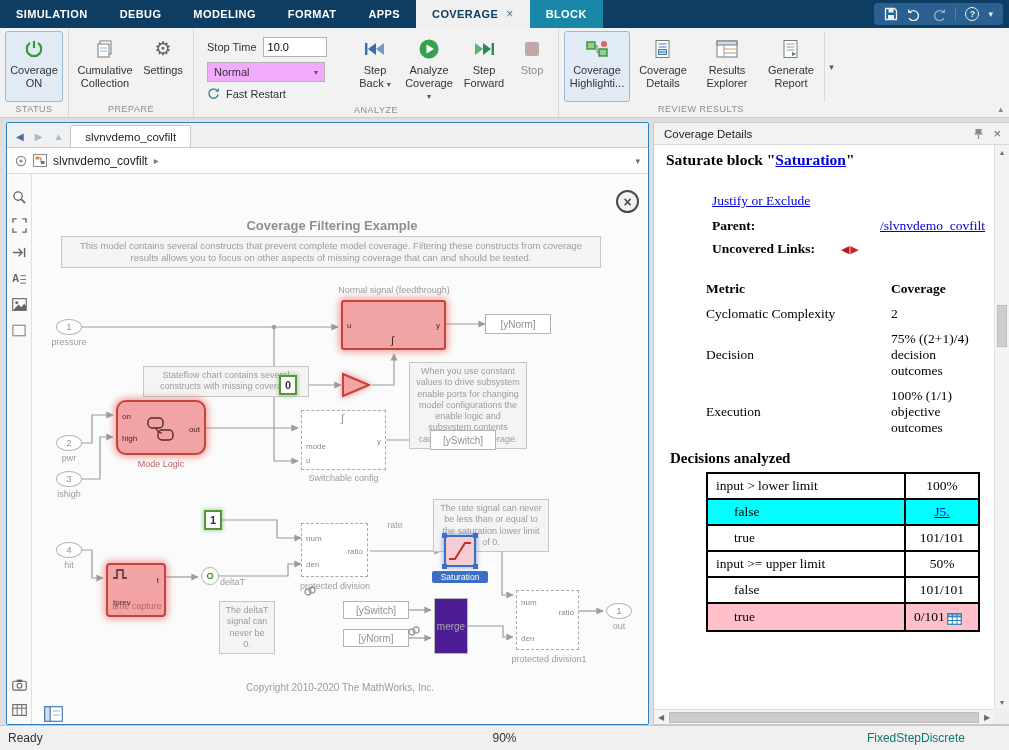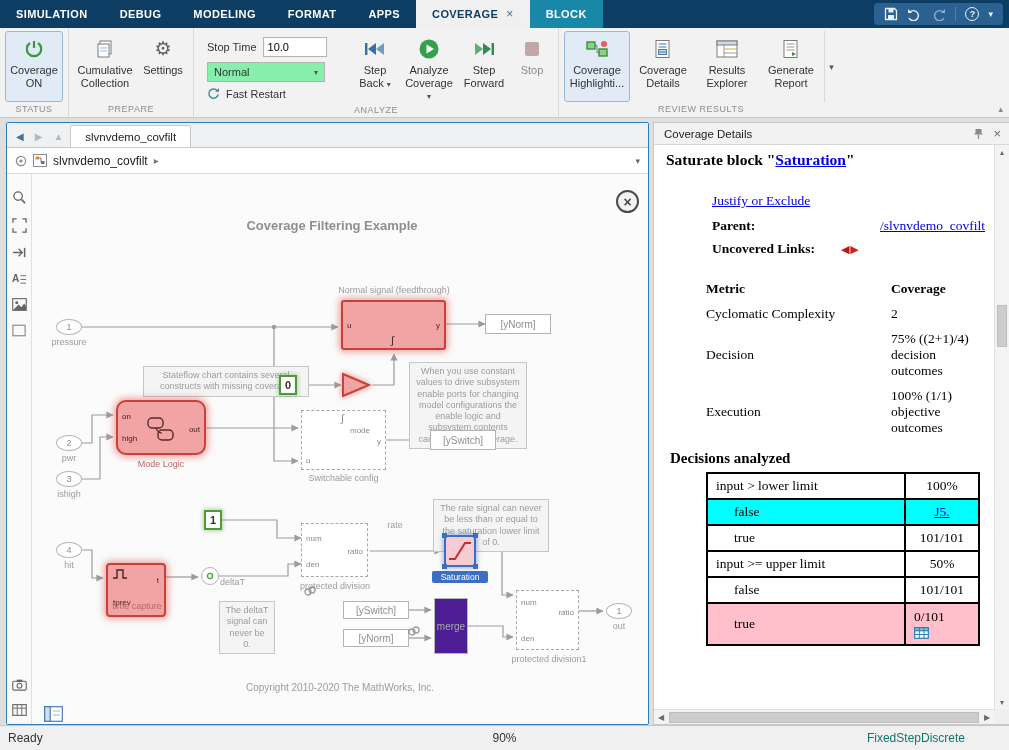--- a/index.html
+++ b/index.html
@@ -24,21 +24,21 @@
   .rbuttons { flex:1; display:flex; align-items:stretch; gap:2px; }
   .rlabel { height:15px; font-size:9px; color:#8d8d8d; text-align:center; line-height:15px; letter-spacing:.5px; }
   .bigbtn { width:62px; display:flex; flex-direction:column; align-items:center; padding-top:5px; gap:3px; font-size:11px; color:#333; text-align:center; border:1px solid transparent; border-radius:3px; line-height:1.15; cursor:default; }
   .bigbtn .bicon { height:24px; display:flex; align-items:center; justify-content:center; }
   .bigbtn.selected { background:#e0ebf5; border-color:#9db9d2; }
   .bigbtn.disabled { opacity:.55; }
   .caret { font-size:8px; color:#555; }
   .ctrlcol { display:flex; flex-direction:column; gap:5px; padding:6px 8px 0 8px; width:150px; }
   .ctlrow { display:flex; align-items:center; gap:6px; font-size:11px; color:#333; }
   .stoptime-input { width:64px; height:20px; border:1px solid #b3b3b3; font-size:11px; padding:0 4px; background:#fff; font-family:"Liberation Sans",sans-serif; }
-  .modesel { width:118px; height:20px; border:1px solid #b3b3b3; background:#86efac; display:flex; align-items:center; justify-content:space-between; padding:0 6px; font-size:11px; }
+  .modesel { width:118px; height:20px; border:1px solid #b3b3b3; background:#f0abfc; display:flex; align-items:center; justify-content:space-between; padding:0 6px; font-size:11px; }
   .gallery-caret { width:14px; display:flex; align-items:center; justify-content:center; color:#555; font-size:9px; border-left:1px solid #d9d9d9; }
   .ribbon-collapse { position:absolute; right:6px; bottom:3px; color:#8a8a8a; font-size:9px; }
 
   
   .main { flex:1; display:flex; background:#dfdfdf; padding:4px 0 0 6px; gap:4px; min-height:0; }
 
   
   .editor { width:643px; flex:0 0 643px; border:1px solid #2e7cb8; border-radius:2px; background:#fff; display:flex; flex-direction:column; min-height:0; }
   .doctabs { height:25px; background:#eef0f2; display:flex; align-items:flex-end; border-bottom:1px solid #c9c9c9; padding-left:5px; gap:3px; }
   .navglyph { font-size:10px; padding:0 4px 5px 4px; }
@@ -83,21 +83,21 @@
   .bold { font-weight:bold; }
   .mtable { display:grid; grid-template-columns:185px 86px; margin:24px 0 0 40px; font-size:13.5px; row-gap:9px; align-items:center; }
   .dheading { font-size:15px; font-weight:bold; margin:14px 0 0 4px; }
   .dtable { border-collapse:collapse; margin:5px 0 0 40px; font-size:13.5px; }
   .dtable td { border:2px solid #000; padding:2px 8px; height:26px; background:#fff; }
   .dtable td.cond { width:198px; }
   .dtable td.val { width:74px; text-align:center; }
   .dtable tr.sub td.cond { padding-left:26px; }
   .dtable tr.cyan td { background:#00ffff; }
   .dtable tr.pink td { background:#ffc0cb; }
-  .pinkval { display:flex; flex-direction:column; align-items:flex-start; gap:2px; padding:3px 0; }
+  .pinkval { display:flex; flex-direction:row; align-items:flex-end; gap:2px; padding:3px 0; }
 
   
   .vscroll { position:absolute; top:22px; right:0; bottom:15px; width:15px; background:#f3f3f3; border-left:1px solid #e0e0e0; }
   .vscroll .sarrow { height:14px; display:flex; align-items:center; justify-content:center; color:#6a6a6a; font-size:8px; }
   .vscroll .sarrow.bottom { position:absolute; bottom:0; left:0; right:0; }
   .vthumb { position:absolute; left:2px; right:2px; top:160px; height:42px; background:#cdcdcd; border:1px solid #bdbdbd; }
   .hscroll { position:absolute; left:0; right:15px; bottom:0; height:15px; background:#f3f3f3; border-top:1px solid #e0e0e0; display:flex; align-items:center; }
   .hscroll .sarrow { width:14px; text-align:center; color:#6a6a6a; font-size:8px; }
   .hthumb { flex:1; height:11px; margin:0 1px; background:#cdcdcd; border:1px solid #bdbdbd; }
   .scorner { position:absolute; right:0; bottom:0; width:15px; height:15px; background:#efefef; }
@@ -396,20 +396,21 @@
               <polyline points="444,377 470,377 470,421 481,421" marker-end="url(#arr)"></polyline>
               <polyline points="436,452 471,452 471,463 481,463" marker-end="url(#arr)"></polyline>
               <polyline points="377,436 399,436" marker-end="url(#arr)"></polyline>
               <polyline points="377,464 399,464" marker-end="url(#arr)"></polyline>
               <polyline points="547,437 571,437" marker-end="url(#arr)"></polyline>
             </g>
             <circle cx="242" cy="153" r="2.2" fill="#9c9c9c"></circle>
           </svg>
 
           <div class="abs cv-title" style="left:120px; top:44px; width:360px;">Coverage Filtering Example</div>
+          <div class="abs note" style="left:29px; top:62px; width:540px; font-size:9.5px;">This model contains several constructs that prevent complete model coverage. Filtering these constructs from coverage results allows you to focus on other aspects of missing coverage that can and should be tested.</div>
           <div class="canvas-close abs" style="left:584px; top:16px;">
               <span>×</span>
             </div>
 
           <div class="abs blklabel" style="left:282px; top:111px; width:160px;">Normal signal (feedthrough)</div>
           <div class="abs redblk" style="left:309px; top:126px; width:105px; height:50px; border-radius:3px;">
             <span class="portlbl" style="left:4px; top:20px;">u</span>
             <span class="portlbl" style="right:4px; top:20px;">y</span>
             <span class="portlbl" style="left:48px; bottom:2px; font-size:11px; color:#3a2a2a;">∫</span>
           </div>
@@ -435,21 +436,21 @@
             <span class="portlbl" style="right:4px; top:24px;">out</span>
             <svg class="abs" style="left:28px; top:14px;" width="30" height="26" viewBox="0 0 30 26">
                 <rect x="2" y="2" width="15" height="10" rx="4" fill="none" stroke="#5a2a2a" stroke-width="1.4"></rect>
                 <rect x="12" y="14" width="15" height="10" rx="4" fill="none" stroke="#5a2a2a" stroke-width="1.4"></rect>
                 <path d="M10,12 q2,5 6,5" fill="none" stroke="#5a2a2a" stroke-width="1.2"></path>
               </svg>
           </div>
           <div class="abs blklabel redlabel" style="left:84px; top:285px; width:90px;">Mode Logic</div>
 
           <div class="abs dashedblk" style="left:269px; top:236px; width:85px; height:60px;">
-            <span class="portlbl" style="left:4px; top:16px;margin-left:44px;">mode</span>
+            <span class="portlbl" style="left:4px; top:32px;">mode</span>
             <span class="portlbl" style="left:4px; top:46px;">u</span>
             <span class="portlbl" style="right:4px; top:27px;">y</span>
             <span class="portlbl" style="left:39px; top:2px; font-size:11px;">∫</span>
           </div>
           <div class="abs blklabel" style="left:264px; top:299px; width:95px;">Switchable config</div>
           <div class="abs tagblk" style="left:398px; top:256px; width:66px; height:20px;">[ySwitch]</div>
 
           <div class="abs oval" style="left:24px; top:297px; width:26px; height:16px;">3</div>
           <div class="abs blklabel" style="left:8px; top:315px; width:58px;">ishigh</div>
 

